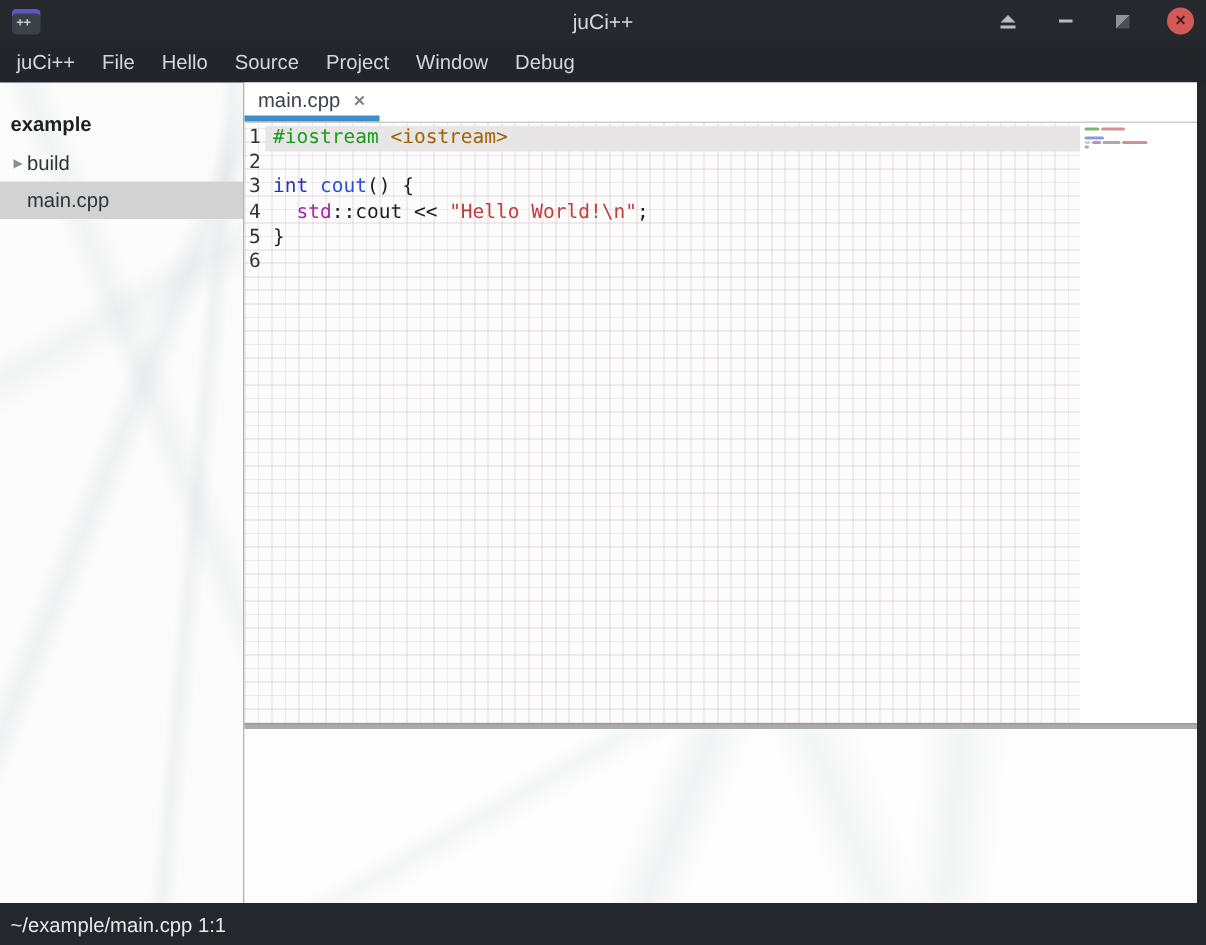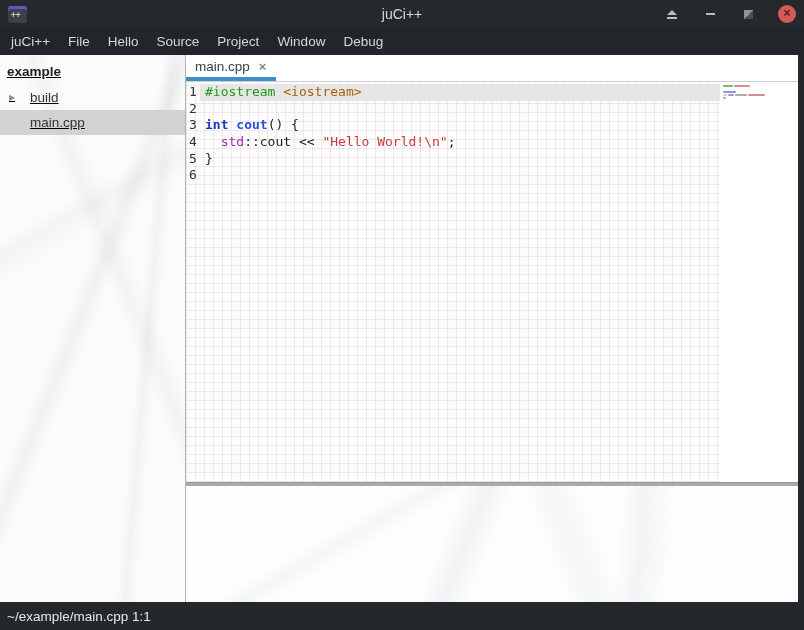--- a/index.html
+++ b/index.html
@@ -55,37 +55,37 @@
     background-color:#fbfbfb;
     background-image:
       linear-gradient(112deg, transparent 42%, rgba(140,150,158,0.10) 46%, transparent 50%),
       linear-gradient(68deg,  transparent 58%, rgba(140,150,158,0.08) 62%, transparent 67%),
       linear-gradient(150deg, transparent 28%, rgba(140,150,158,0.07) 31%, transparent 35%),
       linear-gradient(95deg,  transparent 70%, rgba(140,150,158,0.09) 74%, transparent 79%);
   }
 
   
   .sidebar {
-    width:186px; flex:0 0 auto; border-right:1px solid #b2b2b2;
-    padding-top:5px; overflow:hidden;text-decoration:underline;
+    width:163px; flex:0 0 auto; border-right:1px solid #b2b2b2;
+    padding-top:16px; overflow:hidden;
   }
   .tree-root {
     font-weight:bold; color:#1d1f21; font-size:13.5px; padding:4px 6px 6px 7px;
   }
   .tree-row {
     display:flex; align-items:center; height:25px; font-size:13.5px;
     color:#2e3436; cursor:default;
   }
   .tree-row.selected { background:#d2d2d2; }
   .tree-expander {
     width:18px; text-align:center; font-size:8px; color:#8b8f93; flex:0 0 auto;
     padding-left:6px;
   }
   .tree-label { padding-left:0px; }
-  .tree-row .tree-label { margin-left:12px; }
+  .tree-row .tree-label { margin-left:0; }
 
   
   .main { flex:1 1 auto; display:flex; flex-direction:column; min-width:0; background:#ffffff; }
 
   .tabbar {
     height:27px; flex:0 0 auto; background:#ffffff; border-bottom:1px solid #cfcfcf;
     display:flex; align-items:stretch;
   }
   .tab {
     display:flex; align-items:center; gap:9px; padding:0 10px 0 9px;
@@ -107,21 +107,21 @@
     font-size:13px;
   }
   .code-line { display:flex; height:16.7px; line-height:16.7px; white-space:pre; }
   .ln {
     width:14px; flex:0 0 auto; text-align:left; padding-left:3px;
     color:#2e3436; background:transparent;
   }
   .code-text { flex:1 1 auto; padding-left:5px; }
   .code-line.highlight .code-text,
   .code-line.highlight .hl-extend { background:#e7e5e5; }
-  .tok-keyword, .tok-function { font-weight:bold; }
+  .tok-keyword, .tok-function { font-weight:normal; }
 
   .minimap {
     width:78px; flex:0 0 auto; background:#ffffff; padding:3px 4px 0 3px;
   }
   .mm-row { height:2px; margin-bottom:1px; display:flex; gap:1px; }
   .mm-seg { height:2px; border-radius:1px; }
 
   
   .splitter { height:4px; flex:0 0 auto; background:#ababab; border-top:1px solid #999; }
   .bottom-pane { flex:1 1 auto; background-color:#fdfdfd; }

